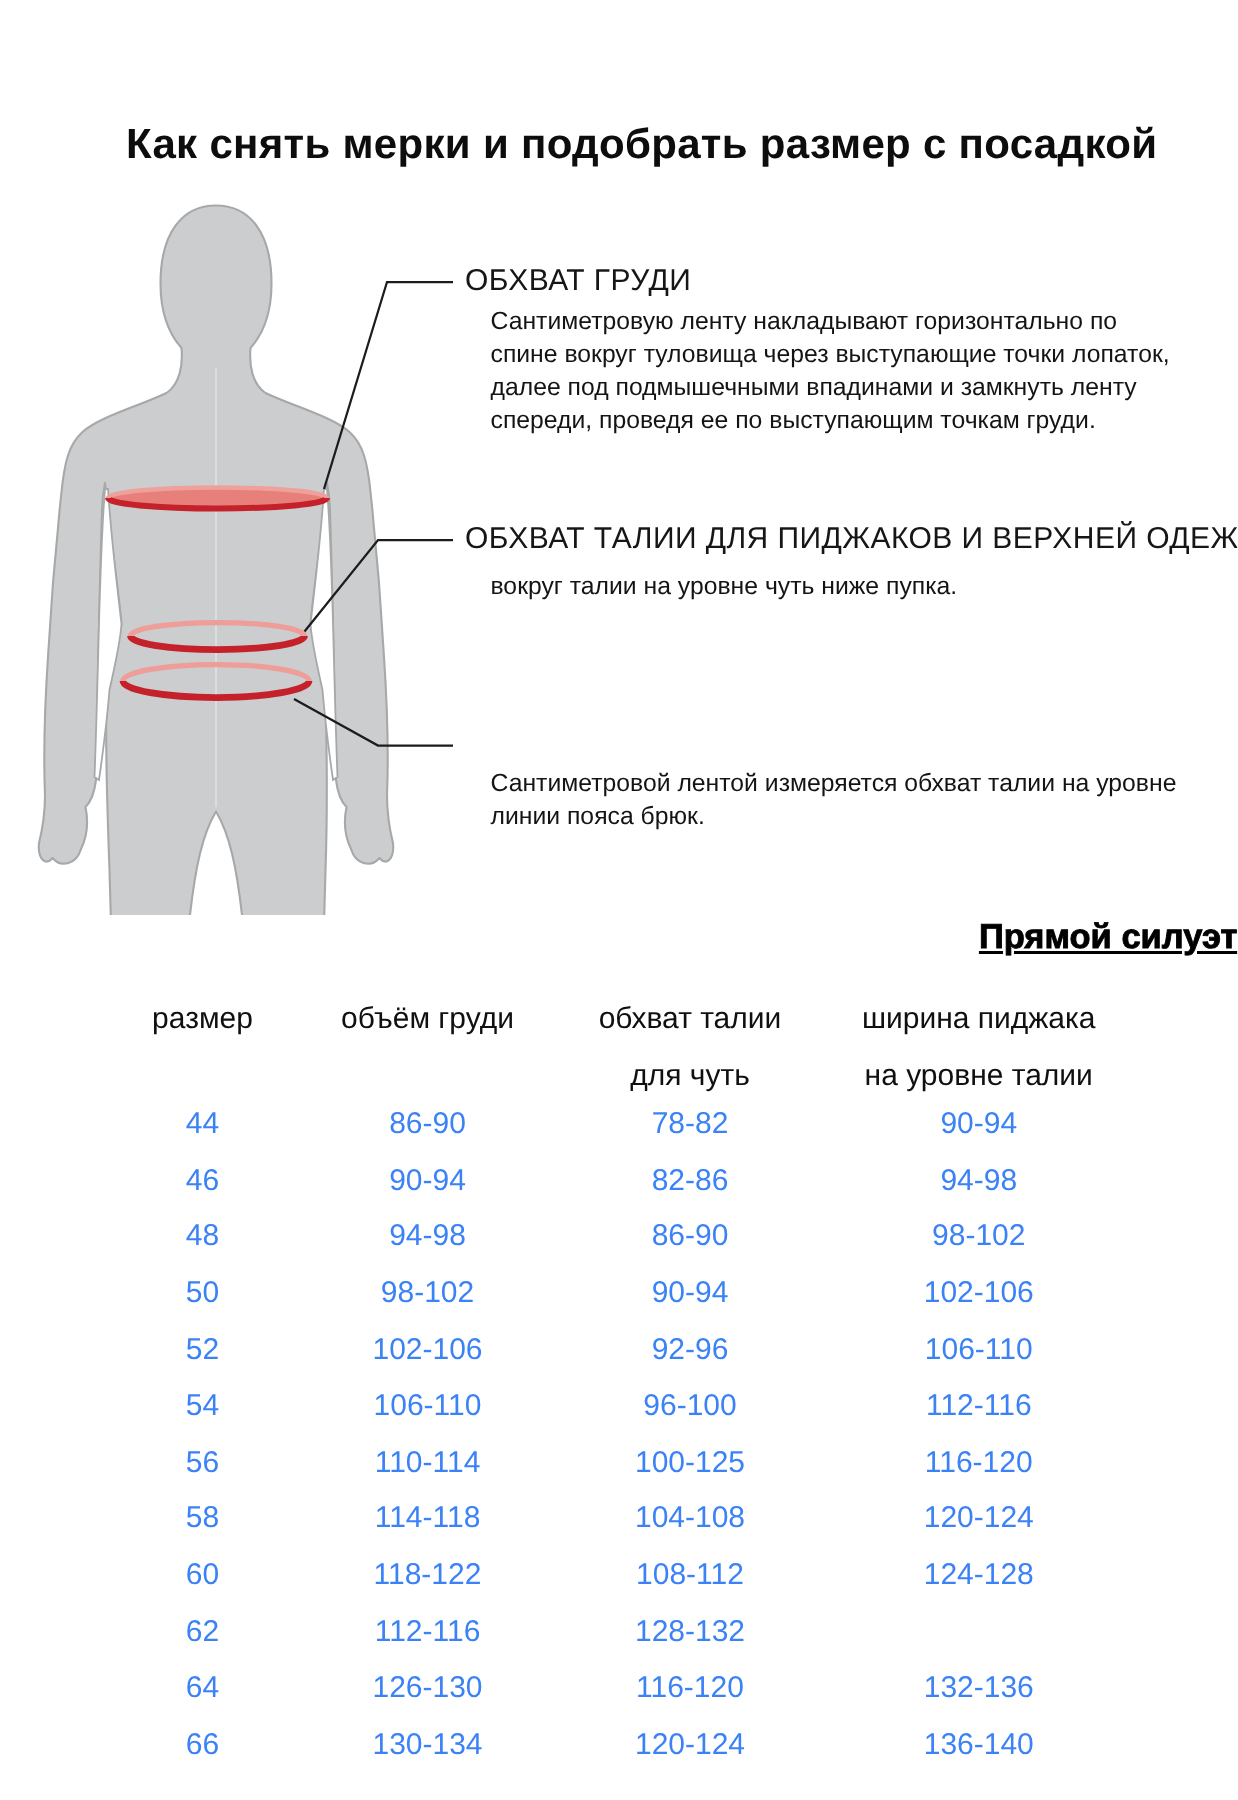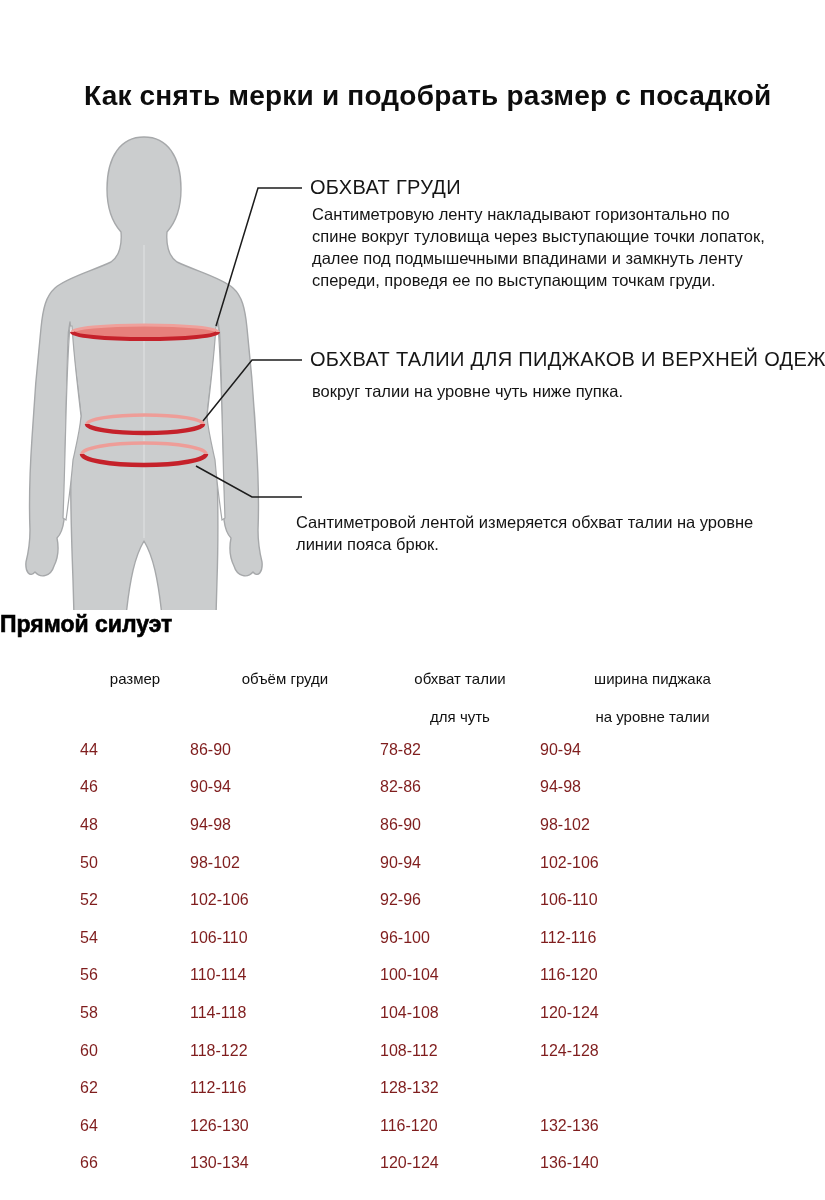--- a/index.html
+++ b/index.html
@@ -12,36 +12,36 @@
     letter-spacing:0.2px;white-space:nowrap;color:#0d0d0d;
   }
   .figure-svg{position:absolute;left:0;top:110px;width:310px;height:500px;}
   .sec-heading{
     position:absolute;font-size:20px;font-weight:normal;letter-spacing:0.3px;
     white-space:nowrap;color:#161616;
   }
   .sec-body{
     position:absolute;font-size:16.5px;line-height:22px;color:#141414;
   }
-  .sec-body div{white-space:pre;}
+  .sec-body div{white-space:pre;margin-left:15px;}
   .table-title{
-    position:absolute;left:0;top:611px;width:825px;text-align:left;
-    font-size:23px;font-weight:bold;-webkit-text-stroke:0.6px #000;color:#000;
+    position:absolute;left:0;top:611px;width:825px;text-align:right;
+    font-size:23px;font-weight:bold;-webkit-text-stroke:0.6px #000;color:#000;text-decoration:underline;
   }
   .thead-row{
     position:absolute;left:80px;width:685px;display:grid;
     grid-template-columns:110px 190px 160px 225px;
-    font-size:15px;line-height:28px;text-align:center;color:#101010;
+    font-size:20px;line-height:28px;text-align:center;color:#101010;
   }
   .thead1{top:665px;}
   .thead2{top:703px;}
   .tbody{position:absolute;left:80px;top:731px;width:685px;}
   .trow{
     display:grid;grid-template-columns:110px 190px 160px 225px;
-    height:37.6px;align-items:center;font-size:16px;color:#7f1d1d;
+    height:37.6px;align-items:center;text-align:center;font-size:20px;color:#3b82f6;
   }
 </style>
 </head>
 <body>
 
 <div class="page">
 
   <div class="main-title">Как снять мерки и подобрать размер с посадкой</div>
 
   <svg class="figure-svg" viewBox="0 0 310 500" aria-hidden="true">
@@ -126,21 +126,21 @@
     <div>спине вокруг туловища через выступающие точки лопаток,</div>
     <div>далее под подмышечными впадинами и замкнуть ленту</div>
     <div>спереди, проведя ее по выступающим точкам груди.</div>
   </div>
 
   <div class="sec-heading" style="left:310px;top:348px">ОБХВАТ ТАЛИИ ДЛЯ ПИДЖАКОВ И ВЕРХНЕЙ ОДЕЖДЫ</div>
   <div class="sec-body" style="left:312px;top:380px">
     <div>вокруг талии на уровне чуть ниже пупка.</div>
   </div>
 
-  <div class="sec-body" style="left:296px;top:511px">
+  <div class="sec-body" style="left:312px;top:511px">
     <div>Сантиметровой лентой измеряется обхват талии на уровне</div>
     <div>линии пояса брюк.</div>
   </div>
 
   <div class="table-title">Прямой силуэт</div>
 
   <div class="thead-row thead1">
     <div>размер</div>
     <div>объём груди</div>
     <div>обхват талии</div>
@@ -186,21 +186,21 @@
       </div>
       <div class="trow">
         <div>54</div>
         <div>106-110</div>
         <div>96-100</div>
         <div>112-116</div>
       </div>
       <div class="trow">
         <div>56</div>
         <div>110-114</div>
-        <div>100-104</div>
+        <div>100-125</div>
         <div>116-120</div>
       </div>
       <div class="trow">
         <div>58</div>
         <div>114-118</div>
         <div>104-108</div>
         <div>120-124</div>
       </div>
       <div class="trow">
         <div>60</div>

